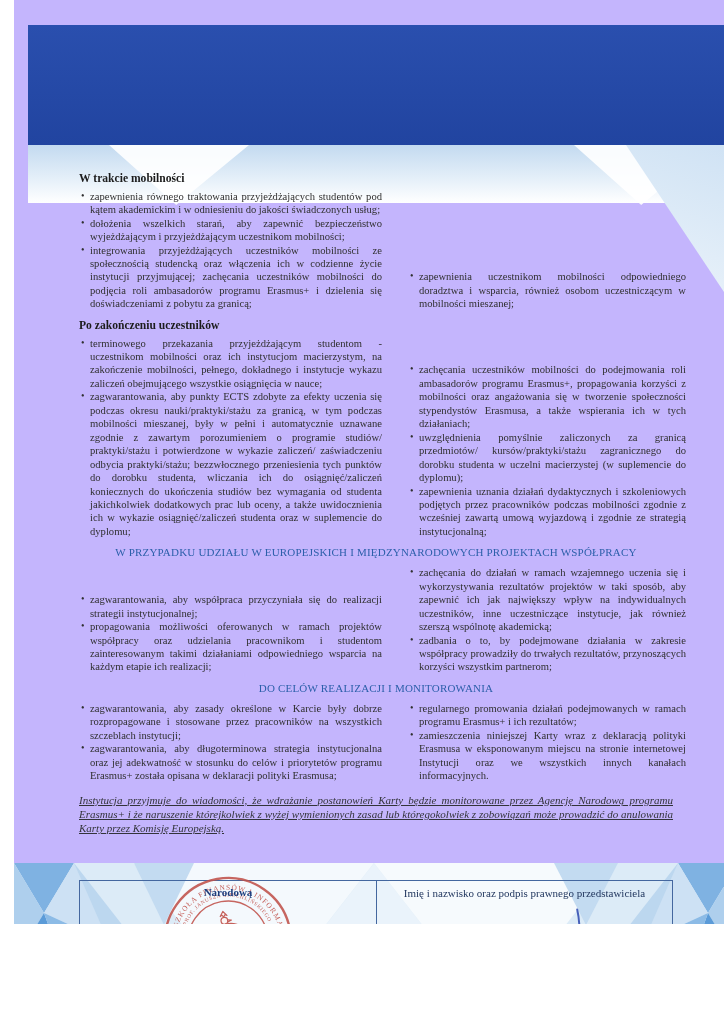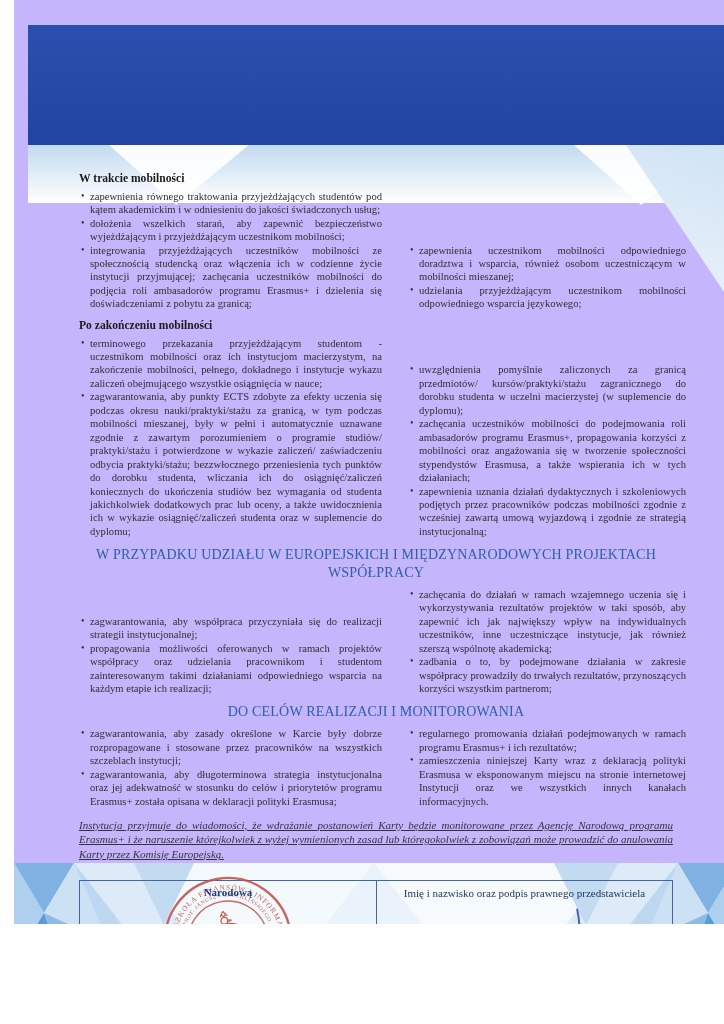--- a/index.html
+++ b/index.html
@@ -16,21 +16,21 @@
   .notch.n1{left:95px;}
   .notch.n2{left:560px;}
   .right-wedge{position:absolute;right:0;top:145px;width:112px;height:168px;
                background:linear-gradient(200deg,#cfe2f4,#eef5fb);
                clip-path:polygon(0 0,100% 0,100% 100%);}
 
   
   .content{position:absolute;left:65px;top:172px;width:594px;font-size:10.6px;line-height:1.27;z-index:2;}
   .sec{margin:0 0 8px 0;}
   .subhead{font-size:11.6px;font-weight:bold;margin:0 0 3px 0;color:#1c1c1c;}
-  .blue-header{font-size:14px;color:#2c5faa;text-align:center;font-weight:normal;
+  .blue-header{font-size:11px;color:#2c5faa;text-align:center;font-weight:normal;
                margin:3px 0 6px 0;letter-spacing:.2px;}
   .cols{display:flex;gap:26px;align-items:flex-end;}
   ul.col{margin:0;padding:0;list-style:none;text-align:justify;}
   ul.col.left{flex:0 0 303px;width:303px;}
   ul.col.right{flex:0 0 278px;width:278px;}
   ul.col li{position:relative;padding-left:11px;margin:0;}
   ul.col li::before{content:"\2022";position:absolute;left:2px;top:0;font-size:10px;color:#2f2f2f;}
   .doc-link{color:#2b4ea8;text-decoration:underline;cursor:pointer;}
   .footnote{font-style:italic;margin:10px 0 0 0;font-size:11px;line-height:1.3;color:#33343a;text-align:justify;text-decoration:underline;}
 
@@ -66,35 +66,34 @@
     <section class="sec">
       <h3 class="subhead">W trakcie mobilności</h3>
       <div class="cols">
         <ul class="col left">
             <li>zapewnienia równego traktowania przyjeżdżających studentów pod kątem akademickim i w odniesieniu do jakości świadczonych usług;</li>
             <li>dołożenia wszelkich starań, aby zapewnić bezpieczeństwo wyjeżdżającym i przyjeżdżającym uczestnikom mobilności;</li>
             <li>integrowania przyjeżdżających uczestników mobilności ze społecznością studencką oraz włączenia ich w codzienne życie instytucji przyjmującej; zachęcania uczestników mobilności do podjęcia roli ambasadorów programu Erasmus+ i dzielenia się doświadczeniami z pobytu za granicą;</li>
           </ul>
         <ul class="col right">
             <li>zapewnienia uczestnikom mobilności odpowiedniego doradztwa i wsparcia, również osobom uczestniczącym w mobilności mieszanej;</li>
-            <li>udzielania przyjeżdżającym uczestnikom mobilności odpowiedniego wsparcia językowego;</li>
           </ul>
       </div>
     </section>
 
     <section class="sec">
-      <h3 class="subhead">Po zakończeniu mobilności</h3>
+      <h3 class="subhead">Po zakończeniu uczestników</h3>
       <div class="cols">
         <ul class="col left">
             <li>terminowego przekazania przyjeżdżającym studentom - uczestnikom mobilności oraz ich instytucjom macierzystym, na zakończenie mobilności, pełnego, dokładnego i instytucje wykazu zaliczeń obejmującego wszystkie osiągnięcia w nauce;</li>
             <li>zagwarantowania, aby punkty ECTS zdobyte za efekty uczenia się podczas okresu nauki/praktyki/stażu za granicą, w tym podczas mobilności mieszanej, były w pełni i automatycznie uznawane zgodnie z zawartym porozumieniem o programie studiów/ praktyki/stażu i potwierdzone w wykazie zaliczeń/ zaświadczeniu odbycia praktyki/stażu; bezzwłocznego przeniesienia tych punktów do dorobku studenta, wliczania ich do osiągnięć/zaliczeń koniecznych do ukończenia studiów bez wymagania od studenta jakichkolwiek dodatkowych prac lub oceny, a także uwidocznienia ich w wykazie osiągnięć/zaliczeń studenta oraz w suplemencie do dyplomu;</li>
           </ul>
         <ul class="col right">
+            <li>zachęcania uczestników mobilności do podejmowania roli ambasadorów programu Erasmus+, propagowania korzyści z mobilności oraz angażowania się w tworzenie społeczności stypendystów Erasmusa, a także wspierania ich w tych działaniach;</li>
             <li>uwzględnienia pomyślnie zaliczonych za granicą przedmiotów/ kursów/praktyki/stażu zagranicznego do dorobku studenta w uczelni macierzystej (w suplemencie do dyplomu);</li>
-            <li>zachęcania uczestników mobilności do podejmowania roli ambasadorów programu Erasmus+, propagowania korzyści z mobilności oraz angażowania się w tworzenie społeczności stypendystów Erasmusa, a także wspierania ich w tych działaniach;</li>
             <li>zapewnienia uznania działań dydaktycznych i szkoleniowych podjętych przez pracowników podczas mobilności zgodnie z wcześniej zawartą umową wyjazdową i zgodnie ze strategią instytucjonalną;</li>
           </ul>
       </div>
     </section>
 
     <section class="sec">
       <h2 class="blue-header">W PRZYPADKU UDZIAŁU W EUROPEJSKICH I MIĘDZYNARODOWYCH PROJEKTACH WSPÓŁPRACY</h2>
       <div class="cols">
         <ul class="col left">
             <li>zagwarantowania, aby współpraca przyczyniała się do realizacji strategii instytucjonalnej;</li>

